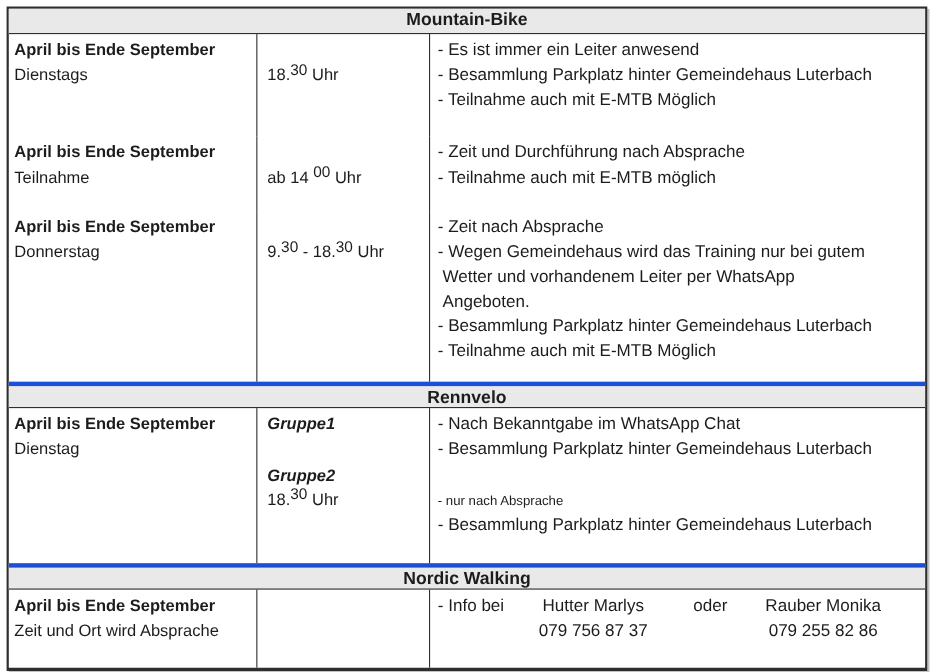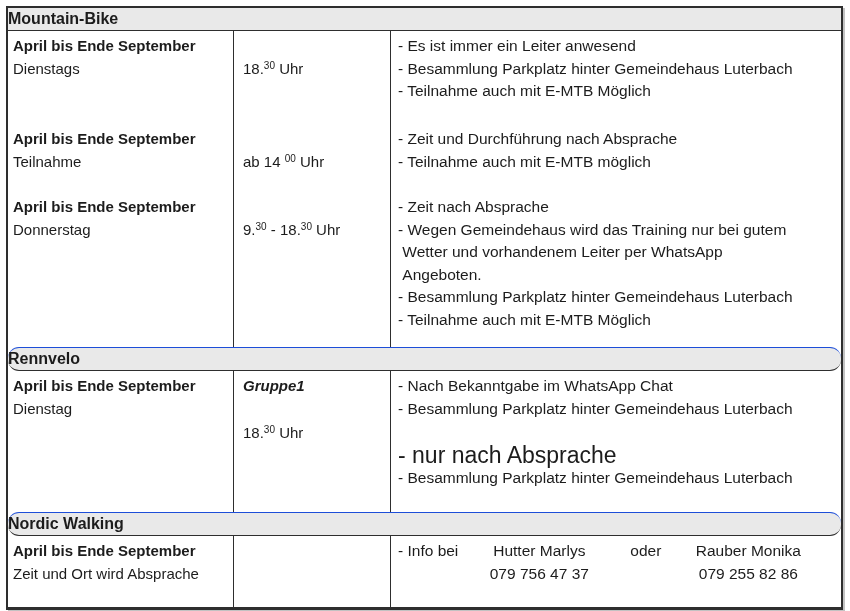--- a/index.html
+++ b/index.html
@@ -20,49 +20,48 @@
     border:2px solid #2e2e2e;
     border-bottom-width:3px;
     background:#ffffff;
     box-shadow:2px 2px 0 rgba(120,120,120,0.45);
   }
   .section-header{
     box-sizing:border-box;
     height:23px;
     background:#e9e9e9;
     border-bottom:1px solid #2e2e2e;
-    text-align:left;
+    text-align:center;
     font-weight:bold;
     font-size:16px;
     line-height:22px;
   }
   .section-header.mid{
-    border-top:1px solid #1d4ed8;
+    border-top:4px solid #1d4ed8;
     height:24px;
-    border-radius:11px;
   }
   .row{
     display:grid;
     grid-template-columns:226px 157px 1fr;
     box-sizing:border-box;
   }
   .cell{
     box-sizing:border-box;
     padding:4px 5px 0 5px;
     line-height:22.5px;
   }
   .cell.c1{border-right:1px solid #2e2e2e;}
   .cell.c2{border-right:1px solid #2e2e2e;padding-left:9px;}
   .cell.c3{padding-left:7px;font-size:15.5px;}
   .bold{font-weight:bold;}
   .italic{font-style:italic;font-weight:bold;}
   .note{white-space:pre-wrap;}
-  .note.big{font-size:23px;}
+  .note.big{font-size:12px;}
   sup{
-    font-size:10px;
+    font-size:14px;
     line-height:0;
     vertical-align:5px;
   }
   .skip-line{height:22.5px;}
   .gap{height:24px;}
   
   .r-mtb1{min-height:93px;}
   .r-mtb2{min-height:68px;}
   .r-mtb3{min-height:155px;}
   .r-renn{min-height:141px;}
@@ -137,20 +136,21 @@
   </div>
 
   <div class="row r-renn">
     <div class="cell c1">
       <div class="bold">April bis Ende September</div>
       <div>Dienstag</div>
     </div>
     <div class="cell c2">
       <div class="italic">Gruppe1</div>
       <div class="gap"></div>
+      <div class="italic">Gruppe2</div>
       <div><span>18.</span><sup>30</sup><span> Uhr</span></div>
     </div>
     <div class="cell c3">
       <div class="note">- Nach Bekanntgabe im WhatsApp Chat</div>
       <div class="note">- Besammlung Parkplatz hinter Gemeindehaus Luterbach</div>
       <div class="gap"></div>
       <div class="note big">- nur nach Absprache</div>
       <div class="note">- Besammlung Parkplatz hinter Gemeindehaus Luterbach</div>
     </div>
   </div>
@@ -163,21 +163,21 @@
     <div class="cell c1">
       <div class="bold">April bis Ende September</div>
       <div>Zeit und Ort wird Absprache</div>
     </div>
     <div class="cell c2"></div>
     <div class="cell c3">
       <div class="info-line">
         <span class="info-label">- Info bei</span>
         <span class="contact">
           <div>Hutter Marlys</div>
-          <div>079 756 47 37</div>
+          <div>079 756 87 37</div>
         </span>
         <span class="oder">oder</span>
         <span class="contact">
           <div>Rauber Monika</div>
           <div>079 255 82 86</div>
         </span>
       </div>
     </div>
   </div>
 

